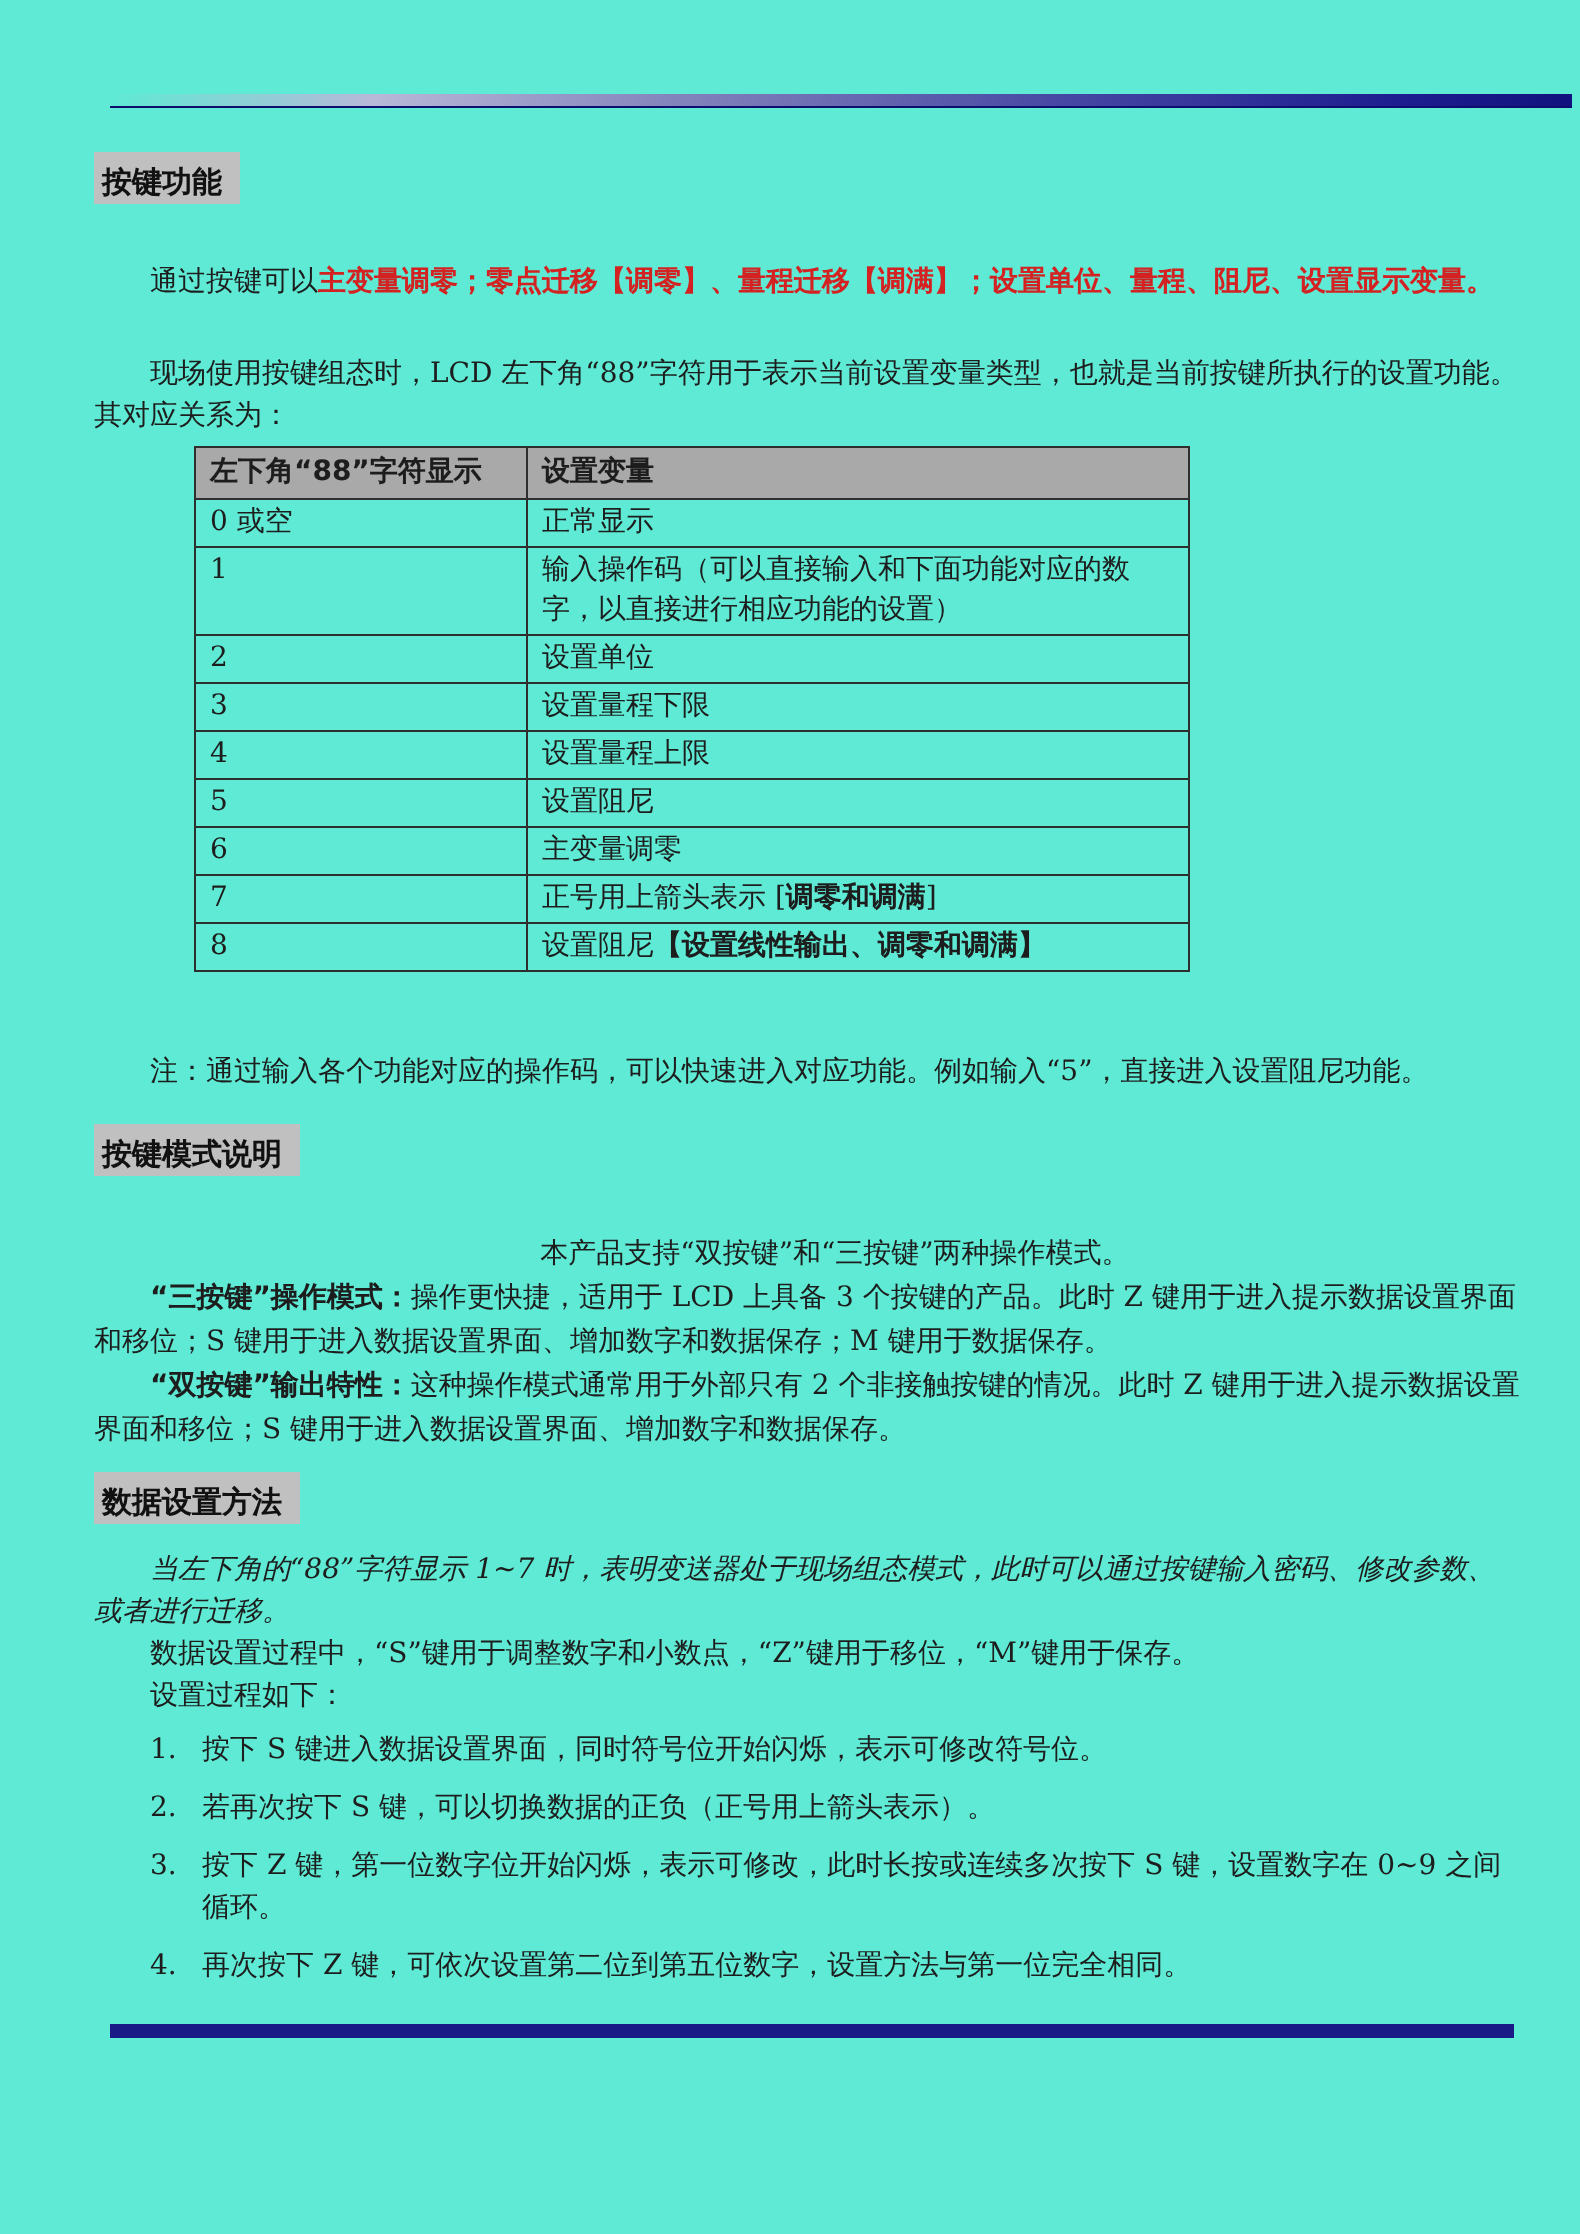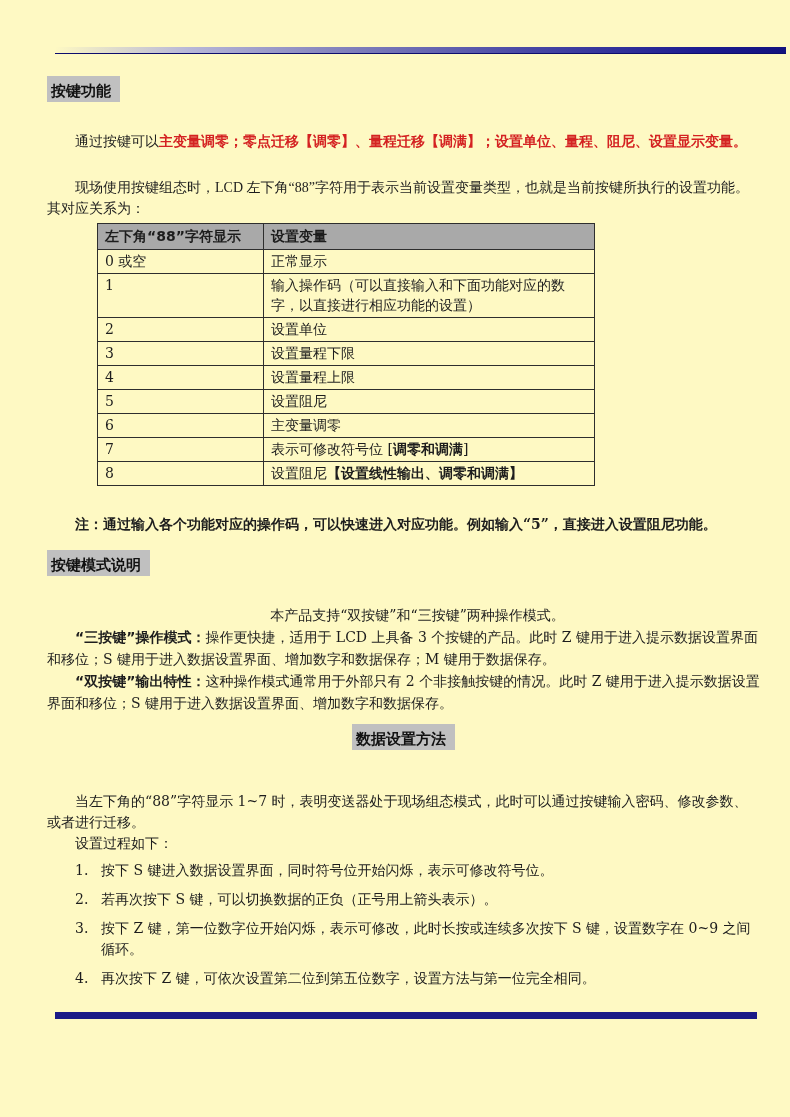--- a/index.html
+++ b/index.html
@@ -1,21 +1,21 @@
 <!DOCTYPE html>
 <html><head>
 <meta charset="utf-8">
 <style>
   * { margin:0; padding:0; box-sizing:border-box; }
   html,body { background:#ffffff; }
   .page {
     position:relative;
     width:790px; height:1117px;
     margin:0 auto;
-    background:#fef9c3;
+    background:#5eead4;
     overflow:hidden;
     font-family:"DejaVu Serif","Liberation Serif",serif;
     font-size:14px;
     color:#1d1d1d;
   }
   .content { padding:0 30px 0 47px; }
 
   
   .bar-top {
     position:absolute; left:55px; top:47px; width:731px; height:7px;
@@ -34,29 +34,29 @@
     font-weight:bold;
     font-size:15px;
     color:#111;
     background:#c0c0c0;
     padding:7px 9px 2px 4px;
     line-height:17px;
   }
   .h1-wrap { margin-top:76px; }
   .h2-wrap { margin-top:53px; }
   .h3-wrap { margin-top:15px; }
-  .h4-wrap { margin-top:10px;text-align:center; }
+  .h4-wrap { margin-top:10px; }
 
   p { line-height:21px; }
   .indent { text-indent:2em; }
 
   .intro-para { margin-top:29px; }
   .red-bold { color:#d42222; font-weight:bold; }
 
-  .s2-intro { margin-top:25px;font-family:Liberation Serif, serif; }
+  .s2-intro { margin-top:25px; }
 
   table.fc-table {
     border-collapse:collapse;
     margin:4px 0 0 50px;
     width:497px;
     table-layout:fixed;
   }
   table.fc-table th, table.fc-table td {
     border:1px solid #2e2e2e;
     font-size:14px;
@@ -68,27 +68,27 @@
   }
   table.fc-table th {
     background:#a9a9a9;
     font-weight:bold;
     font-family:"DejaVu Sans","Liberation Sans",sans-serif;
     padding-top:2px; padding-bottom:3px;
   }
   .col-code { width:166px; }
   .col-desc { width:331px; }
 
-  .note-para { margin-top:28px;font-weight:bold; }
+  .note-para { margin-top:40px; }
 
   .s3-p1 { margin-top:29px;text-align:center; }
   .mode-para { line-height:22px; }
   .mode-label { font-weight:bold; font-family:"DejaVu Sans","Liberation Sans",sans-serif;margin-top:12px; }
 
-  .s4-p1 { margin-top:41px; }
+  .s4-p1 { margin-top:13px;font-style:italic; }
 
   ol.steps { list-style:none; margin:6px 0 0 0; }
   ol.steps li {
     display:flex;
     margin:0 0 8px 28px;
     line-height:21px;
   }
   ol.steps .num { width:26px; flex:0 0 26px; }
 </style>
 </head>
@@ -142,21 +142,21 @@
           <tr>
             <td>5</td>
             <td><span>设置阻尼</span></td>
           </tr>
           <tr>
             <td>6</td>
             <td><span>主变量调零</span></td>
           </tr>
           <tr>
             <td>7</td>
-            <td><span>表示可修改符号位 [</span><span style="font-weight: bold; font-family: &quot;DejaVu Sans&quot;, &quot;Liberation Sans&quot;, sans-serif;">调零和调满</span><span>]</span></td>
+            <td><span>正号用上箭头表示 [</span><span style="font-weight: bold; font-family: &quot;DejaVu Sans&quot;, &quot;Liberation Sans&quot;, sans-serif;">调零和调满</span><span>]</span></td>
           </tr>
           <tr>
             <td>8</td>
             <td><span>设置阻尼</span><span style="font-weight: bold; font-family: &quot;DejaVu Sans&quot;, &quot;Liberation Sans&quot;, sans-serif;">【设置线性输出、调零和调满】</span></td>
           </tr>
         </tbody>
     </table>
 
     <p class="indent note-para">注：通过输入各个功能对应的操作码，可以快速进入对应功能。例如输入“5”，直接进入设置阻尼功能。</p>
 
@@ -164,20 +164,21 @@
       <span class="hl-heading">按键模式说明</span>
     </div>
     <p class="indent s3-p1">本产品支持“双按键”和“三按键”两种操作模式。</p>
     <p class="indent mode-para"><span class="mode-label">“三按键”操作模式：</span><span>操作更快捷，适用于 LCD 上具备 3 个按键的产品。此时 Z 键用于进入提示数据设置界面和移位；S 键用于进入数据设置界面、增加数字和数据保存；M 键用于数据保存。</span></p>
     <p class="indent mode-para"><span class="mode-label">“双按键”输出特性：</span><span>这种操作模式通常用于外部只有 2 个非接触按键的情况。此时 Z 键用于进入提示数据设置界面和移位；S 键用于进入数据设置界面、增加数字和数据保存。</span></p>
 
     <div class="h4-wrap">
       <span class="hl-heading">数据设置方法</span>
     </div>
     <p class="indent s4-p1">当左下角的“88”字符显示 1~7 时，表明变送器处于现场组态模式，此时可以通过按键输入密码、修改参数、或者进行迁移。</p>
+    <p class="indent">数据设置过程中，“S”键用于调整数字和小数点，“Z”键用于移位，“M”键用于保存。</p>
     <p class="indent">设置过程如下：</p>
 
     <ol class="steps">
       <li>
           <span class="num">1.</span>
           <span>按下 S 键进入数据设置界面，同时符号位开始闪烁，表示可修改符号位。</span>
         </li>
       <li>
           <span class="num">2.</span>
           <span>若再次按下 S 键，可以切换数据的正负（正号用上箭头表示）。</span>

